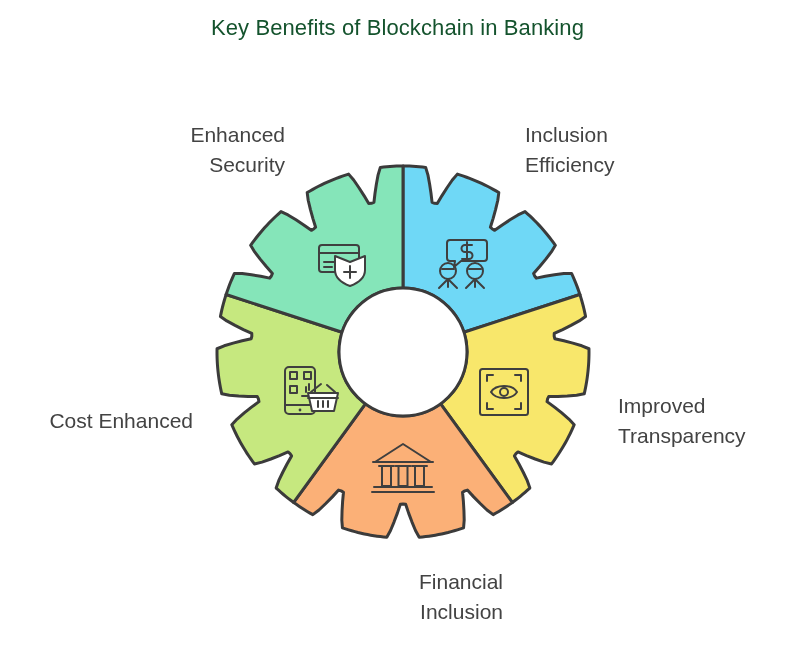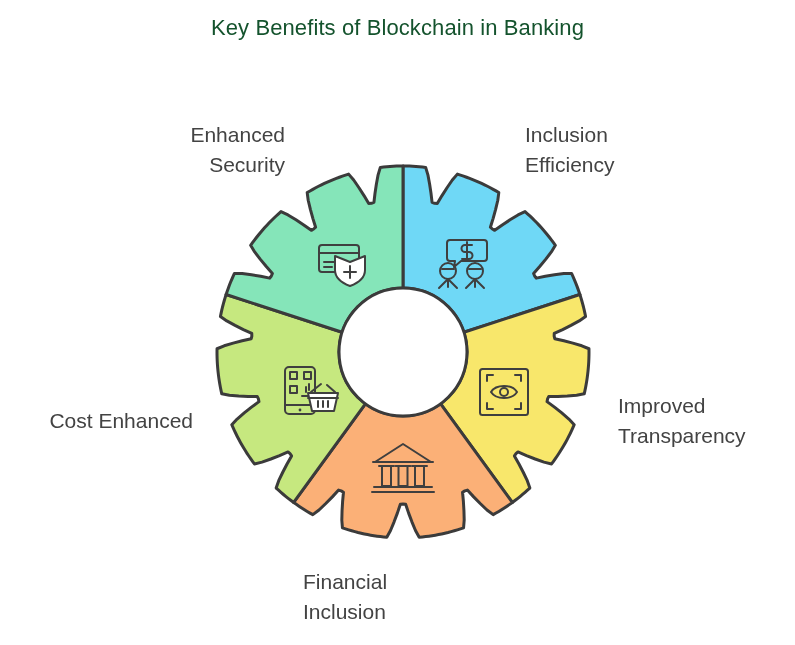--- a/index.html
+++ b/index.html
@@ -73,21 +73,21 @@
     left: 0px;
     top: 406px;
     width: 193px;
     text-align: right;
   }
   
   #label-inclusion {
     left: 303px;
     top: 567px;
     width: 200px;
-    text-align: left;
+    text-align: right;
   }
 </style>
 </head>
 <body>
 
 <div id="page-title">Key Benefits of Blockchain in Banking</div>
 
 <svg id="gear-figure" viewBox="0 0 795 645" width="795" height="645" xmlns="http://www.w3.org/2000/svg">
 
   <g id="gear-segments">

